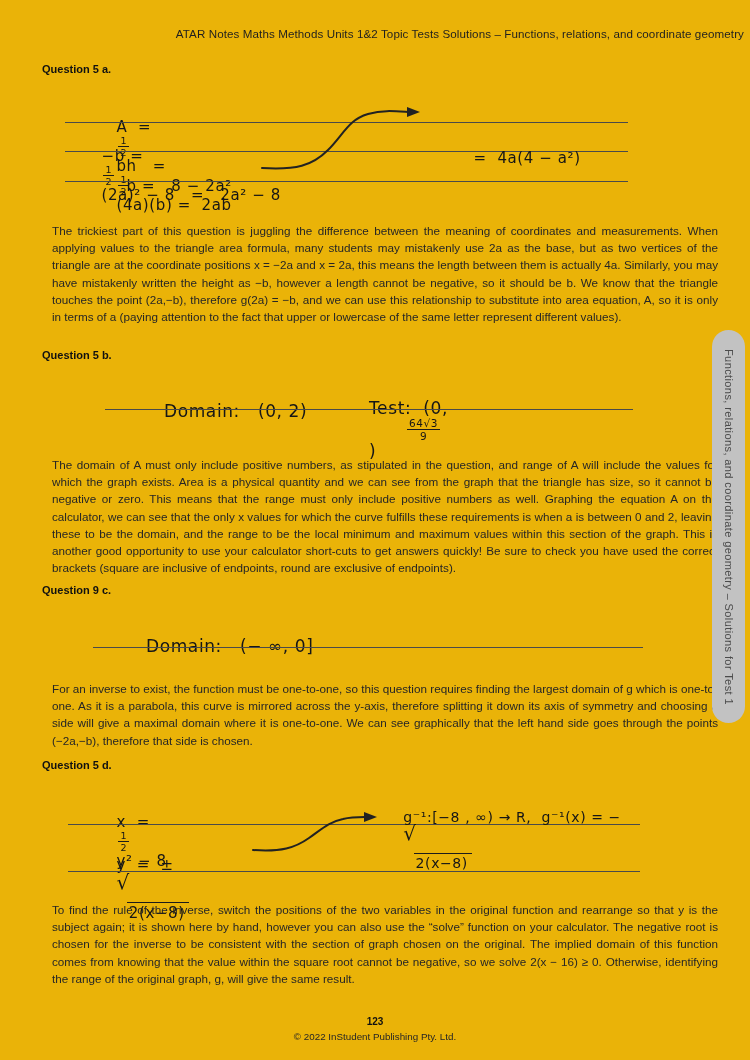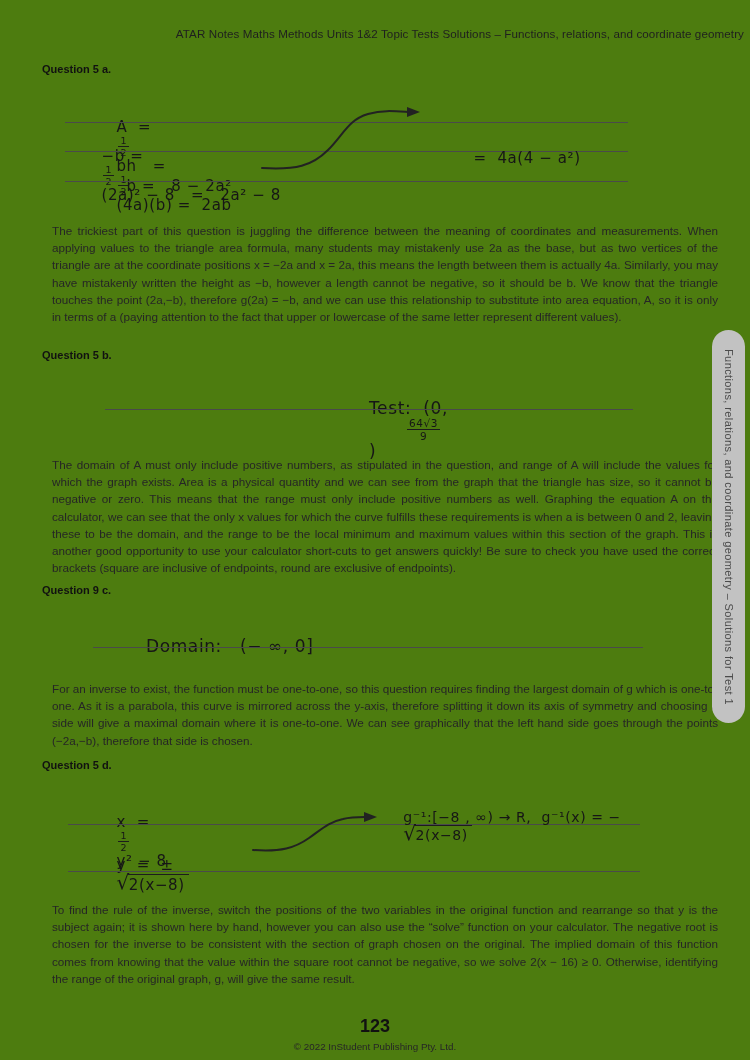--- a/index.html
+++ b/index.html
@@ -1,16 +1,16 @@
 <!DOCTYPE html>
 <html><head>
 <meta charset="utf-8">
 <style>
   html,body{margin:0;padding:0;background:#ffffff;}
-  .page{position:relative;width:750px;height:1060px;background:#4d7c0f;overflow:hidden;
+  .page{position:relative;width:750px;height:1060px;background:#eab308;overflow:hidden;
         font-family:"Liberation Sans",sans-serif;color:#262626;}
 
   .page-header{position:absolute;top:27px;left:0;right:6px;text-align:right;
                font-size:11.6px;color:#1f1f1f;letter-spacing:0.1px;}
 
   .q-heading{position:absolute;left:42px;font-weight:bold;font-size:11px;color:#111;}
 
   .body-par{position:absolute;left:42px;width:666px;margin:10px;text-align:justify;
             font-size:11.7px;line-height:17.2px;color:#262626;}
 
@@ -22,31 +22,31 @@
   .hw-sm{font-size:14px;}
 
   .frac{display:inline-block;vertical-align:-4px;margin:0 2px;text-align:center;}
   .frac i{display:block;font-style:normal;font-size:9.5px;line-height:9px;}
   .frac .num{border-bottom:1.2px solid #1c1c1c;padding:0 2px 1px 2px;}
   .frac .den{padding-top:1px;}
   .frac.big i{font-size:10.5px;line-height:10px;margin-left:36px;}
 
   .sqrt{display:inline-flex;align-items:flex-start;}
   .rsym{font-size:20px;line-height:17px;}
-  .rbar{border-top:1.6px solid #1c1c1c;padding:1px 4px 0 2px;margin-left:-3px;}
+  .rbar{border-top:1.6px solid #1c1c1c;padding:1px 4px 0 2px;margin-left:-3px;margin-top:28px;}
 
   .arrow-svg{position:absolute;overflow:visible;}
 
   .side-tab{position:absolute;left:712px;top:330px;width:33px;height:393px;
             background:#c2c2c2;border-radius:17px;display:flex;align-items:center;justify-content:center;}
   .side-tab span{writing-mode:vertical-rl;font-size:11px;color:#4b4b4b;
                  letter-spacing:0.4px;white-space:nowrap;}
 
   .footer{position:absolute;left:0;right:0;top:1016px;text-align:center;}
-  .pageno{font-weight:bold;font-size:18px;color:#111;text-align:center;}
+  .pageno{font-weight:bold;font-size:10px;color:#111;text-align:center;}
   .copyright{font-size:9.8px;color:#262626;margin-top:4px;}
 </style>
 </head>
 <body>
 
 <div class="page">
 
   <div class="page-header">ATAR Notes Maths Methods Units 1&amp;2 Topic Tests Solutions – Functions, relations, and coordinate geometry</div>
 
   <div class="q-heading" style="top:63px;">Question 5 a.</div>
@@ -78,20 +78,23 @@
 
   <svg class="arrow-svg" style="left:248px;top:98px;" width="180" height="78" viewBox="0 0 180 78">
     <path d="M 14 70 C 48 72, 64 68, 80 52 S 100 22, 120 16 C 135 12, 145 13, 160 14" fill="none" stroke="#222" stroke-width="2" stroke-linecap="round"></path>
     <polygon points="159,9 172,14 159,19" fill="#222"></polygon>
   </svg>
 
   <p class="body-par" style="top:212px;">The trickiest part of this question is juggling the difference between the meaning of coordinates and measurements. When applying values to the triangle area formula, many students may mistakenly use 2a as the base, but as two vertices of the triangle are at the coordinate positions x = −2a and x = 2a, this means the length between them is actually 4a. Similarly, you may have mistakenly written the height as −b, however a length cannot be negative, so it should be b. We know that the triangle touches the point (2a,−b), therefore g(2a) = −b, and we can use this relationship to substitute into area equation, A, so it is only in terms of a (paying attention to the fact that upper or lowercase of the same letter represent different values).</p>
 
   <div class="q-heading" style="top:349px;">Question 5 b.</div>
 
+  <div class="hw hw-lg" style="left:140px;top:381px;">
+    <span>Domain:   (0, 2)</span>
+  </div>
   <div class="hw hw-lg" style="left:345px;top:378px;">
     <span>Test:  (0,</span>
     <span class="frac big"><i class="num">64√3</i><i class="den">9</i></span>
     <span>)</span>
   </div>
   <div class="rule" style="left:105px;top:409px;width:528px;"></div>
 
   <p class="body-par" style="top:446px;">The domain of A must only include positive numbers, as stipulated in the question, and range of A will include the values for which the graph exists. Area is a physical quantity and we can see from the graph that the triangle has size, so it cannot be negative or zero. This means that the range must only include positive numbers as well. Graphing the equation A on the calculator, we can see that the only x values for which the curve fulfills these requirements is when a is between 0 and 2, leaving these to be the domain, and the range to be the local minimum and maximum values within this section of the graph. This is another good opportunity to use your calculator short-cuts to get answers quickly! Be sure to check you have used the correct brackets (square are inclusive of endpoints, round are exclusive of endpoints).</p>
 
   <div class="q-heading" style="top:584px;">Question 9 c.</div>

